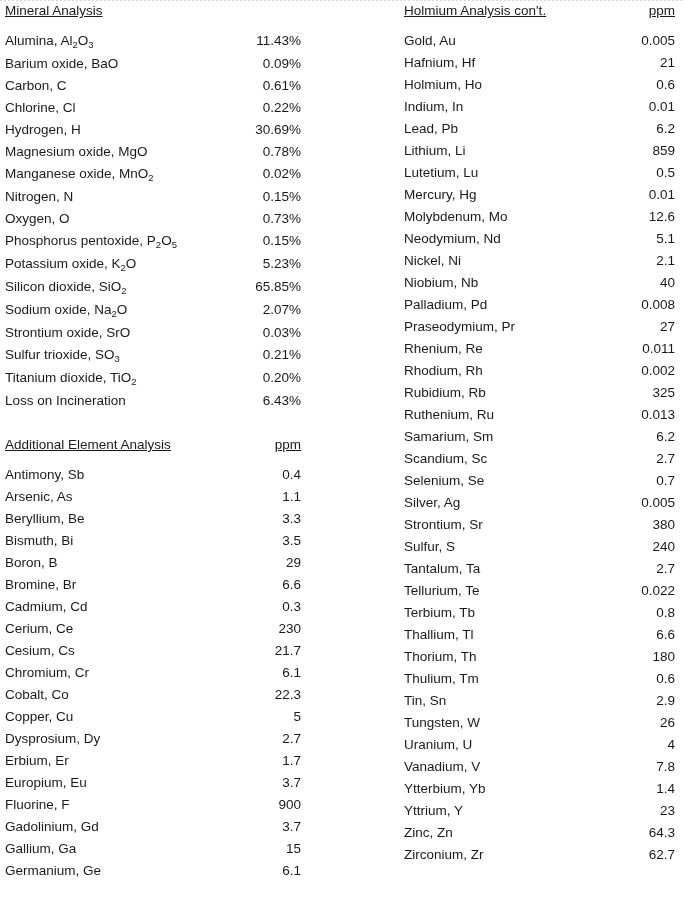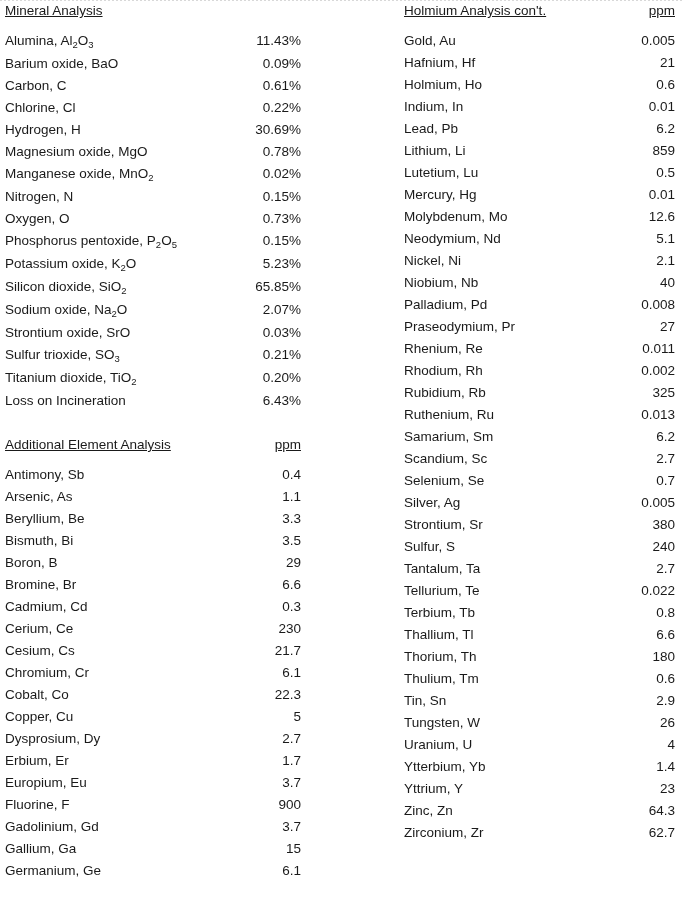--- a/index.html
+++ b/index.html
@@ -405,20 +405,24 @@
           </tr>
           <tr class="data-row">
             <td class="label">Tungsten, W</td>
             <td class="value">26</td>
           </tr>
           <tr class="data-row">
             <td class="label">Uranium, U</td>
             <td class="value">4</td>
           </tr>
           <tr class="data-row">
+            <td class="label">Vanadium, V</td>
+            <td class="value">7.8</td>
+          </tr>
+          <tr class="data-row">
             <td class="label">Ytterbium, Yb</td>
             <td class="value">1.4</td>
           </tr>
           <tr class="data-row">
             <td class="label">Yttrium, Y</td>
             <td class="value">23</td>
           </tr>
           <tr class="data-row">
             <td class="label">Zinc, Zn</td>
             <td class="value">64.3</td>

